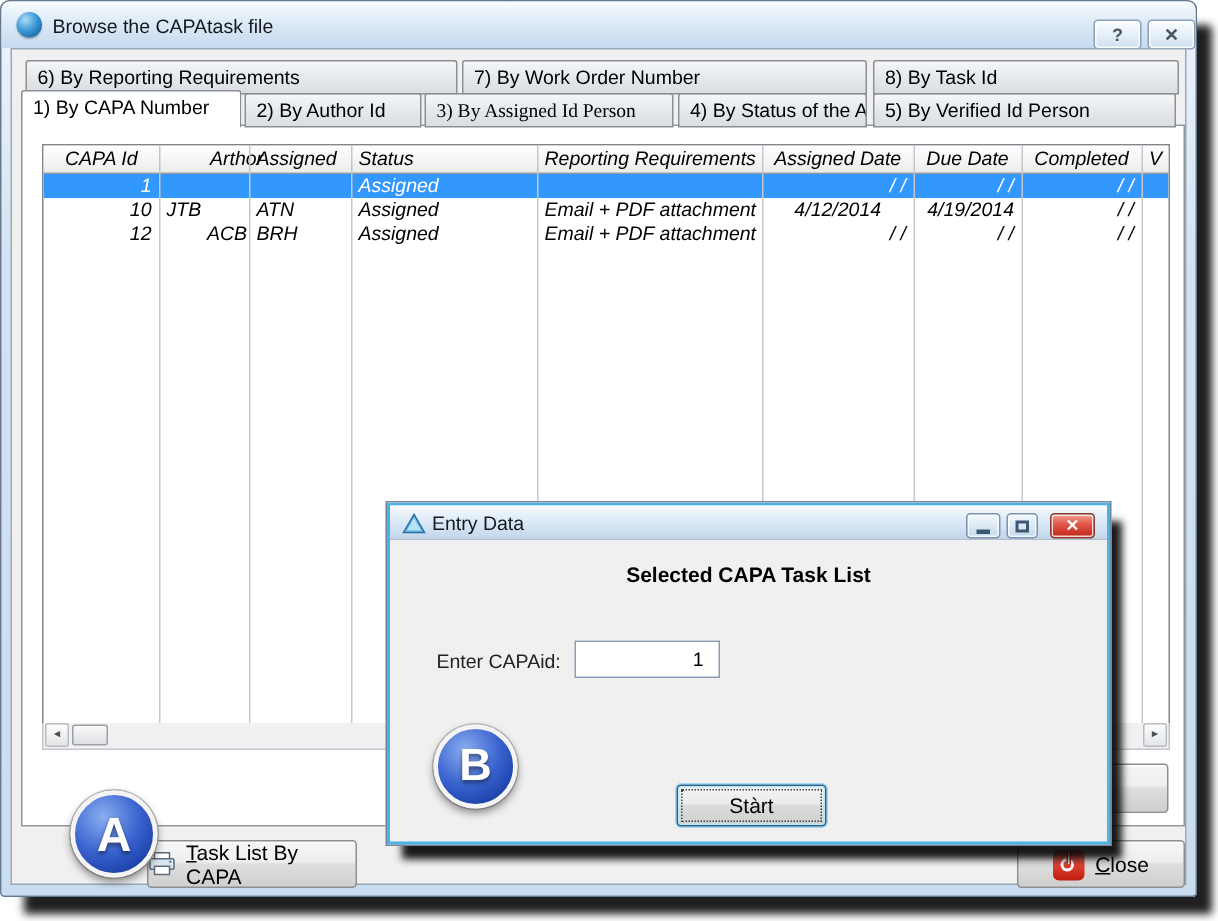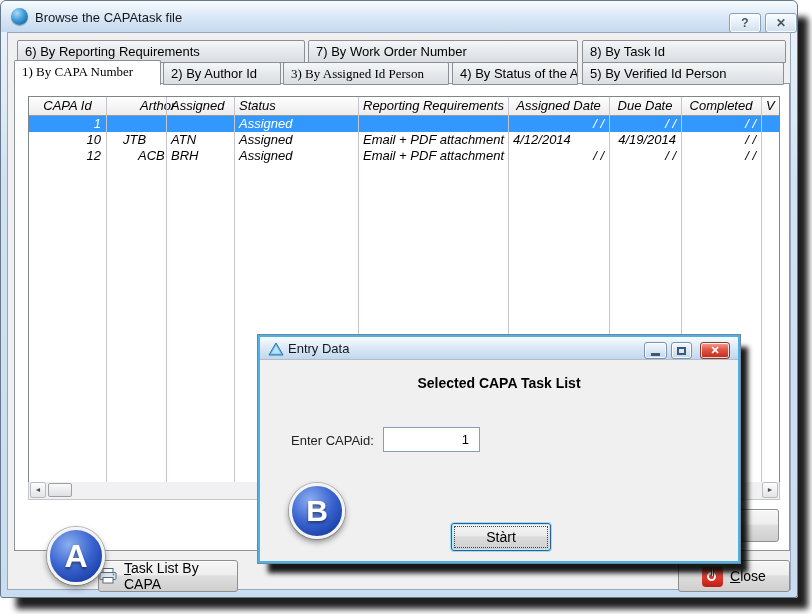--- a/index.html
+++ b/index.html
@@ -49,21 +49,21 @@
   .tab {
     position: absolute; height: 23px; z-index: 2;
     background: linear-gradient(#f4f6f8, #e5e8eb 55%, #dadde1);
     border: 1px solid #8b9097; border-radius: 2px 2px 0 0;
     font-size: 13px; color: #000; padding-left: 7px; line-height: 21px;
     white-space: nowrap; overflow: hidden; cursor: default;
   }
   .tab.back  { top: 39px; }
   .tab.front { top: 61px; }
   .tab.active {
-    top: 59px; height: 25px; z-index: 3; background: #ffffff; border-bottom: none; font-family: Liberation Serif, serif;
+    top: 59px; height: 25px; z-index: 3; background: #ffffff; border-bottom: none;
   }
 
   
   .grid {
     position: absolute; left: 27px; top: 95px; width: 752px; height: 387px;
     background: #fff; border: 1px solid #7e858d; overflow: hidden; z-index: 2; font-style: italic;
   }
   .ghead {
     position: absolute; left: 0; top: 0; right: 0; height: 19px;
     background: linear-gradient(#ffffff, #ececec); border-bottom: 1px solid #9a9a9a; z-index: 2;
@@ -241,25 +241,25 @@
         <div class="gcell" style="left: 137px; width: 68px; text-align: left;"></div>
         <div class="gcell" style="left: 205px; width: 124px; text-align: left;">Assigned</div>
         <div class="gcell" style="left: 329px; width: 150px; text-align: left;"></div>
         <div class="gcell" style="left: 479px; width: 101px; text-align: right;">/ /</div>
         <div class="gcell" style="left: 580px; width: 72px; text-align: right;">/ /</div>
         <div class="gcell" style="left: 652px; width: 80px; text-align: right;">/ /</div>
         <div class="gcell" style="left: 732px; width: 18px; text-align: left;"></div>
       </div>
       <div class="grow" style="top: 35px;">
         <div class="gcell" style="left: 0px; width: 77px; text-align: right;">10</div>
-        <div class="gcell" style="left: 77px; width: 60px; text-align: left; margin-left: 12px;">JTB</div>
+        <div class="gcell" style="left: 77px; width: 60px; text-align: left;">JTB</div>
         <div class="gcell" style="left: 137px; width: 68px; text-align: left;">ATN</div>
         <div class="gcell" style="left: 205px; width: 124px; text-align: left;">Assigned</div>
         <div class="gcell" style="left: 329px; width: 150px; text-align: left;">Email + PDF attachment</div>
-        <div class="gcell" style="left: 479px; width: 101px; text-align: left;">4/12/2014</div>
+        <div class="gcell" style="left: 479px; width: 101px; text-align: center;">4/12/2014</div>
         <div class="gcell" style="left: 580px; width: 72px; text-align: right;">4/19/2014</div>
         <div class="gcell" style="left: 652px; width: 80px; text-align: right;">/ /</div>
         <div class="gcell" style="left: 732px; width: 18px; text-align: left;"></div>
       </div>
       <div class="grow" style="top: 51px;">
         <div class="gcell" style="left: 0px; width: 77px; text-align: right;">12</div>
         <div class="gcell" style="left: 77px; width: 60px; text-align: left; padding-left: 32px;">ACB</div>
         <div class="gcell" style="left: 137px; width: 68px; text-align: left;">BRH</div>
         <div class="gcell" style="left: 205px; width: 124px; text-align: left;">Assigned</div>
         <div class="gcell" style="left: 329px; width: 150px; text-align: left;">Email + PDF attachment</div>

